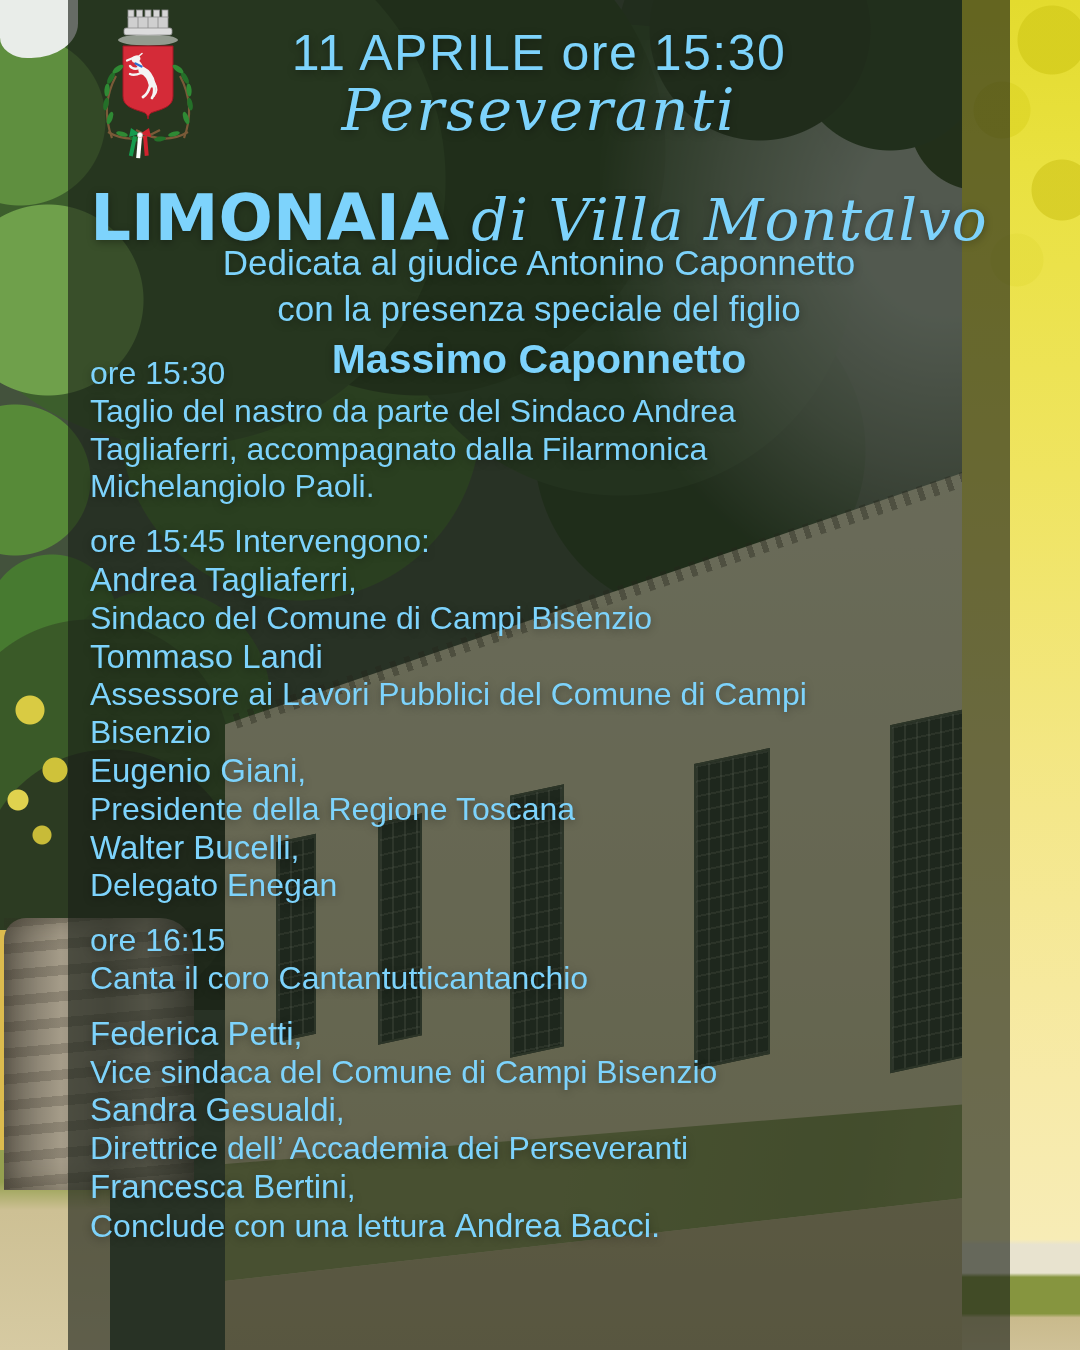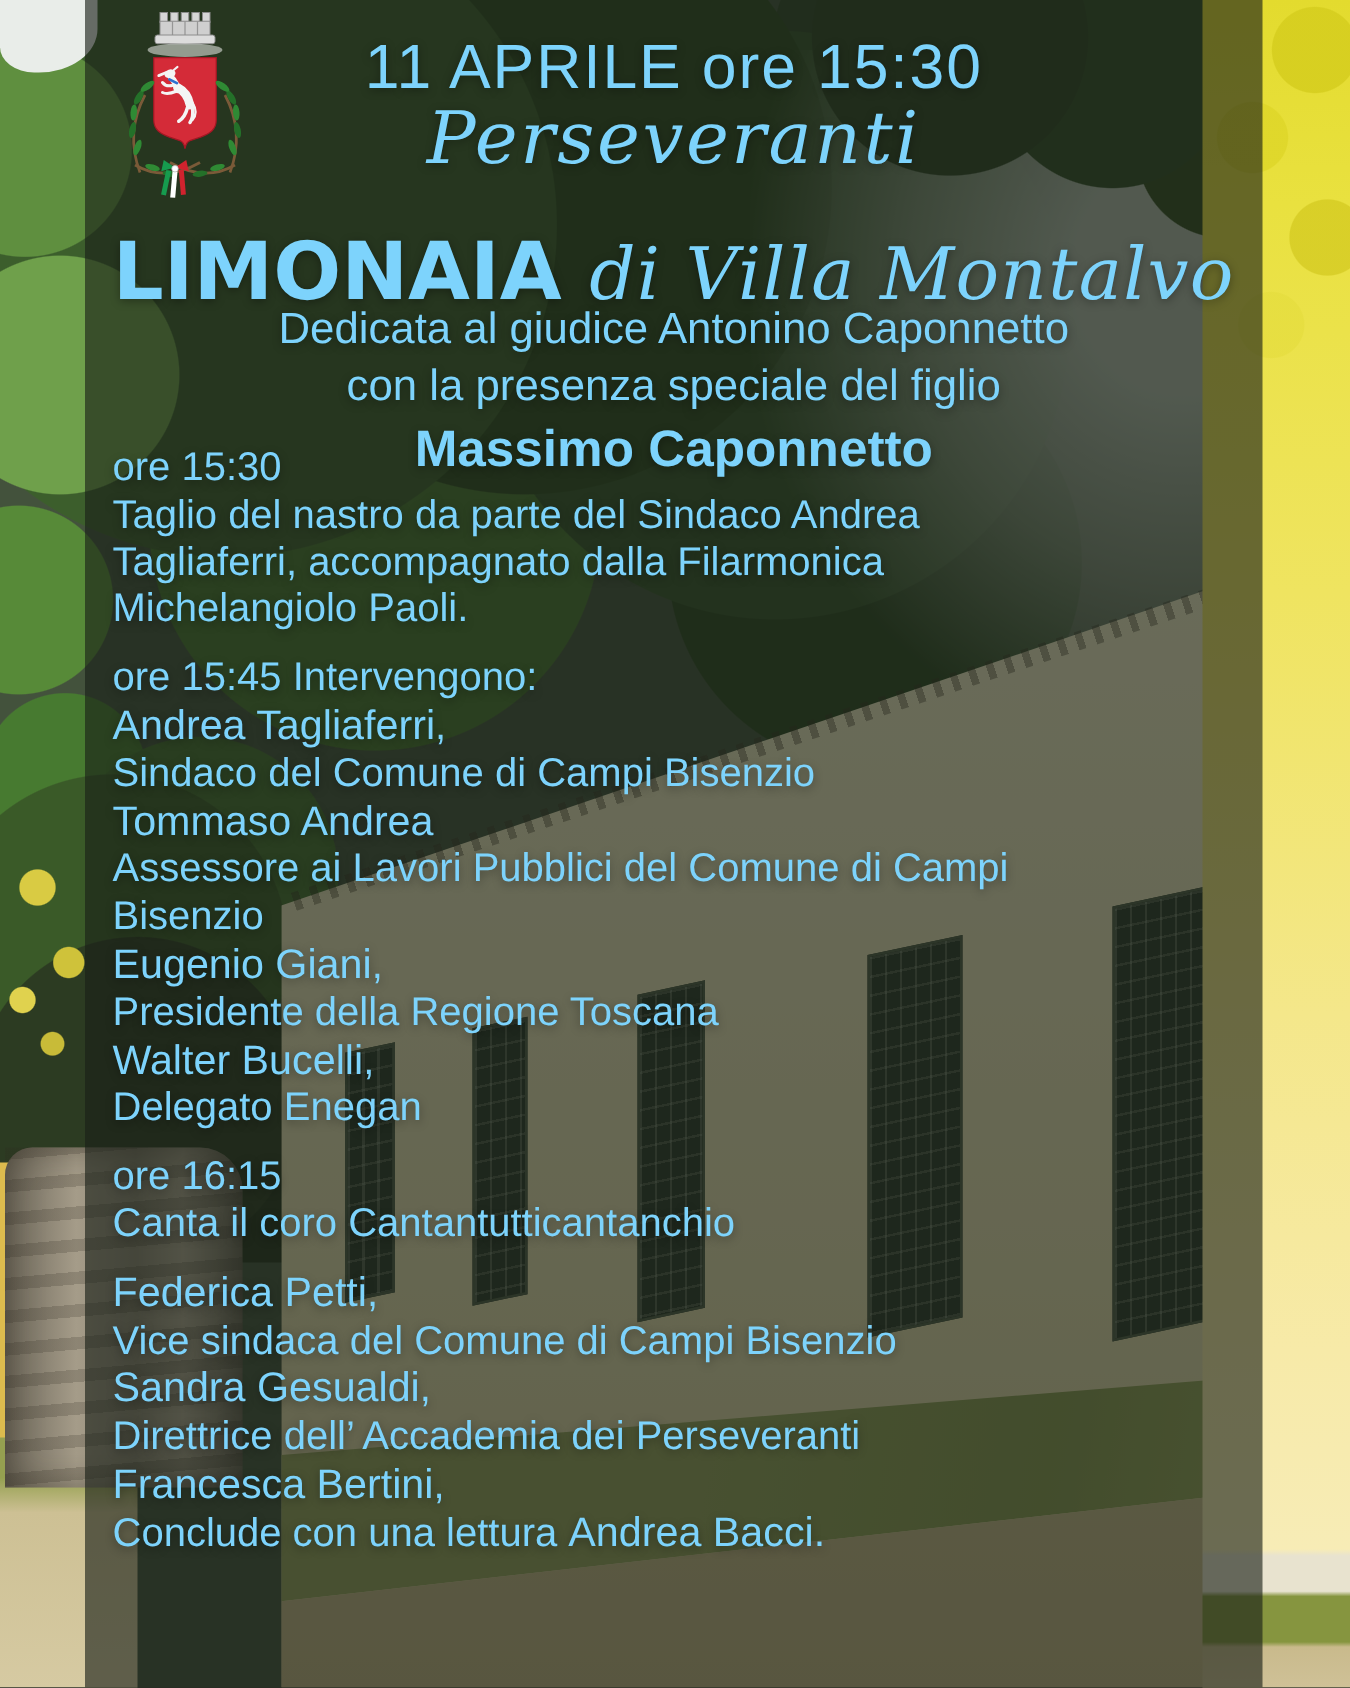--- a/index.html
+++ b/index.html
@@ -221,21 +221,21 @@
         <div class="section">
           <div class="line"><span>ore 15:30</span></div>
           <div class="line"><span>Taglio del nastro da parte del Sindaco Andrea</span></div>
           <div class="line"><span>Tagliaferri, accompagnato dalla Filarmonica</span></div>
           <div class="line"><span>Michelangiolo Paoli.</span></div>
         </div>
         <div class="section">
           <div class="line"><span>ore 15:45 Intervengono:</span></div>
           <div class="line"><span class="b">Andrea Tagliaferri</span><span>,</span></div>
           <div class="line"><span>Sindaco del Comune di Campi Bisenzio</span></div>
-          <div class="line"><span class="b">Tommaso Andrea</span></div>
+          <div class="line"><span class="b">Tommaso Landi</span></div>
           <div class="line"><span>Assessore ai Lavori Pubblici del Comune di Campi</span></div>
           <div class="line"><span>Bisenzio</span></div>
           <div class="line"><span class="b">Eugenio Giani</span><span>,</span></div>
           <div class="line"><span>Presidente della Regione Toscana</span></div>
           <div class="line"><span class="b">Walter Bucelli</span><span>,</span></div>
           <div class="line"><span>Delegato Enegan</span></div>
         </div>
         <div class="section">
           <div class="line"><span>ore 16:15</span></div>
           <div class="line"><span>Canta il coro Cantantutticantanchio</span></div>

